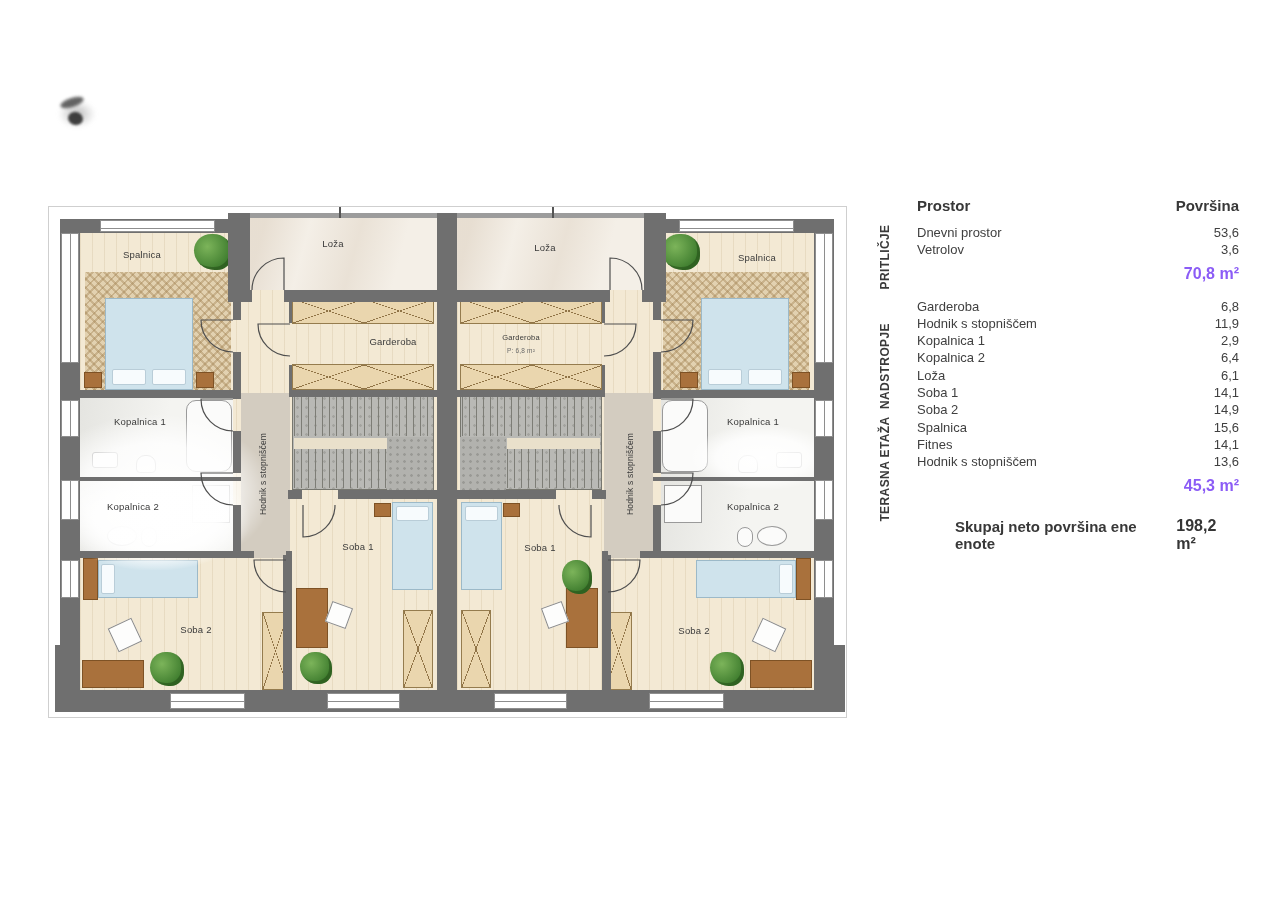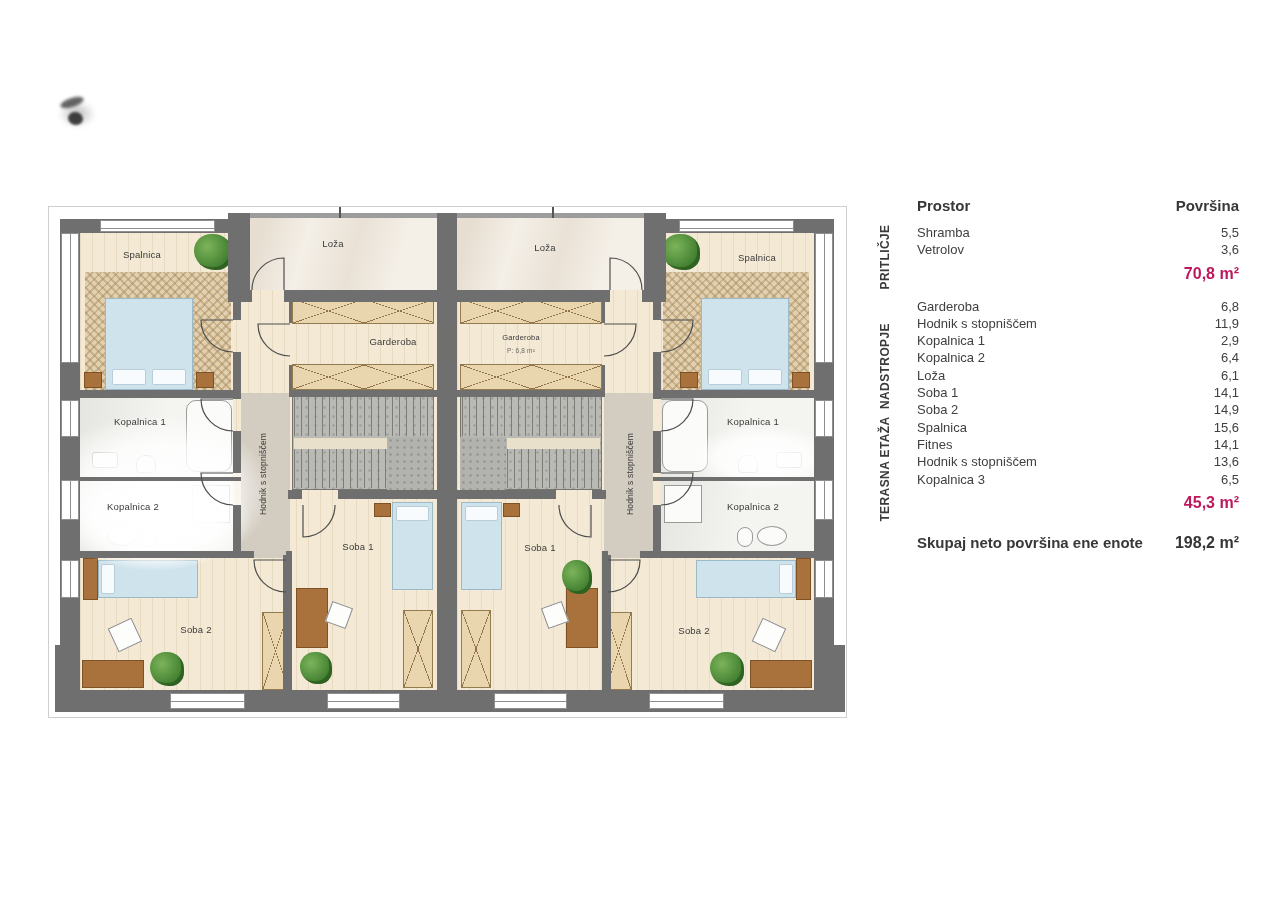--- a/index.html
+++ b/index.html
@@ -54,22 +54,22 @@
   .smudge3{position:absolute;left:58px;top:100px;width:38px;height:28px;
     background:radial-gradient(ellipse,rgba(120,120,120,.5),transparent 70%);filter:blur(2px);}
   
   .legend{position:absolute;left:917px;top:197px;width:322px;color:#404040;}
   .lg-title{font-size:15px;font-weight:700;color:#383838;margin-bottom:13px;}
   .lg-header{display:flex;justify-content:space-between;font-size:15px;font-weight:700;color:#383838;margin-bottom:10px;}
   .sec{position:relative;}
   .sec-name{position:absolute;left:-132px;width:200px;text-align:center;transform:rotate(-90deg);
     font-size:12px;font-weight:700;letter-spacing:.4px;color:#3a3a3a;}
   .row{display:flex;justify-content:space-between;font-size:13px;line-height:17.3px;}
-  .subtotal{text-align:right;font-size:16px;font-weight:700;color:#be185d;margin:6px 0 15px 0;}
-  .total{display:flex;justify-content:space-between;align-items:flex-start;margin-top:22px;}
+  .subtotal{text-align:right;font-size:16px;font-weight:700;color:#8b5cf6;margin:6px 0 15px 0;}
+  .total{display:flex;justify-content:space-between;align-items:center;margin-top:22px;margin-left:38px;}
   .total-label{font-size:15px;font-weight:700;color:#383838;}
   .total-value{font-size:16px;font-weight:700;color:#353535;}
 </style>
 </head>
 <body>
 
 <div id="stage">
 
   <div class="outline"></div>
 
@@ -261,22 +261,22 @@
   <div class="legend">
     <div class="lg-header">
       <span>Prostor</span>
       <span>Površina</span>
     </div>
 
     <div class="sec">
       <div class="sec-name" style="top:26px;">PRITLIČJE</div>
       <div class="rows">
         <div class="row">
-            <span>Shramba</span>
-            <span>5,5</span>
+            <span>Dnevni prostor</span>
+            <span>53,6</span>
           </div>
         <div class="row">
             <span>Vetrolov</span>
             <span>3,6</span>
           </div>
       </div>
       <div class="subtotal">70,8 m²</div>
     </div>
 
     <div class="sec">
@@ -321,24 +321,20 @@
       <div class="sec-name" style="top:26px;">TERASNA ETAŽA</div>
       <div class="rows">
         <div class="row">
             <span>Fitnes</span>
             <span>14,1</span>
           </div>
         <div class="row">
             <span>Hodnik s stopniščem</span>
             <span>13,6</span>
           </div>
-        <div class="row">
-            <span>Kopalnica 3</span>
-            <span>6,5</span>
-          </div>
       </div>
       <div class="subtotal">45,3 m²</div>
     </div>
 
     <div class="total">
       <span class="total-label">Skupaj neto površina ene enote</span>
       <span class="total-value">198,2 m²</span>
     </div>
   </div>
 

